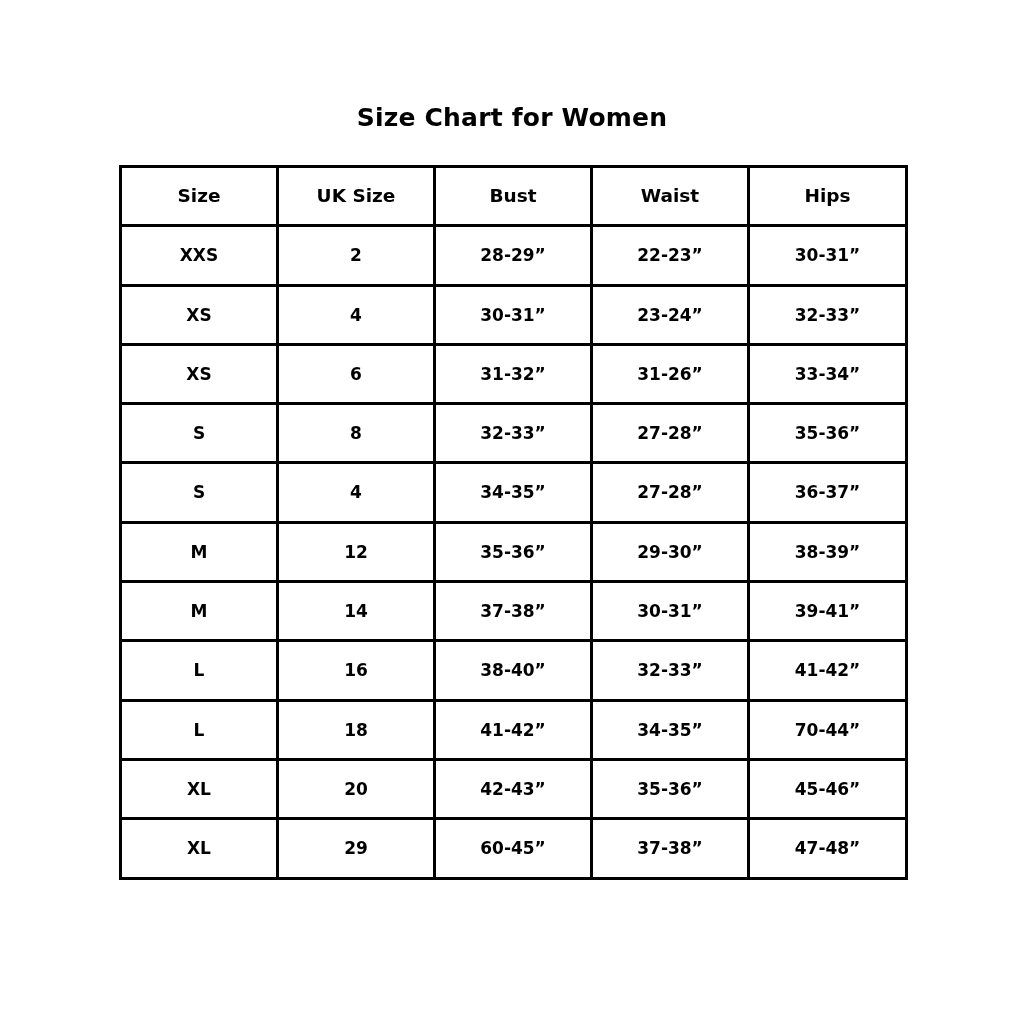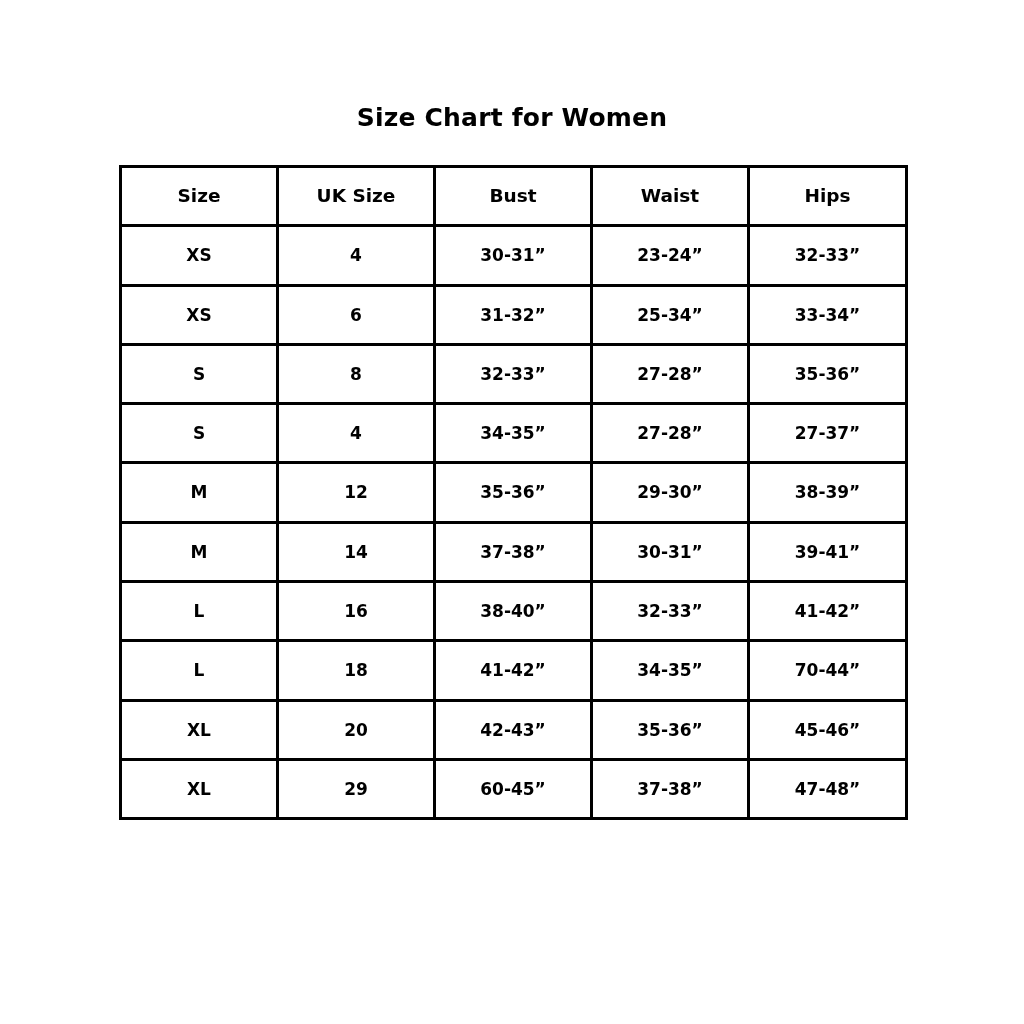--- a/index.html
+++ b/index.html
@@ -86,46 +86,53 @@
         <tr>
           <th>Size</th>
           <th>UK Size</th>
           <th>Bust</th>
           <th>Waist</th>
           <th>Hips</th>
         </tr>
       </thead>
       <tbody>
         <tr>
+          <td>XXS</td>
+          <td>2</td>
+          <td>28-29”</td>
+          <td>22-23”</td>
+          <td>30-31”</td>
+        </tr>
+        <tr>
           <td>XS</td>
           <td>4</td>
           <td>30-31”</td>
           <td>23-24”</td>
           <td>32-33”</td>
         </tr>
         <tr>
           <td>XS</td>
           <td>6</td>
           <td>31-32”</td>
-          <td>25-34”</td>
+          <td>31-26”</td>
           <td>33-34”</td>
         </tr>
         <tr>
           <td>S</td>
           <td>8</td>
           <td>32-33”</td>
           <td>27-28”</td>
           <td>35-36”</td>
         </tr>
         <tr>
           <td>S</td>
           <td>4</td>
           <td>34-35”</td>
           <td>27-28”</td>
-          <td>27-37”</td>
+          <td>36-37”</td>
         </tr>
         <tr>
           <td>M</td>
           <td>12</td>
           <td>35-36”</td>
           <td>29-30”</td>
           <td>38-39”</td>
         </tr>
         <tr>
           <td>M</td>

